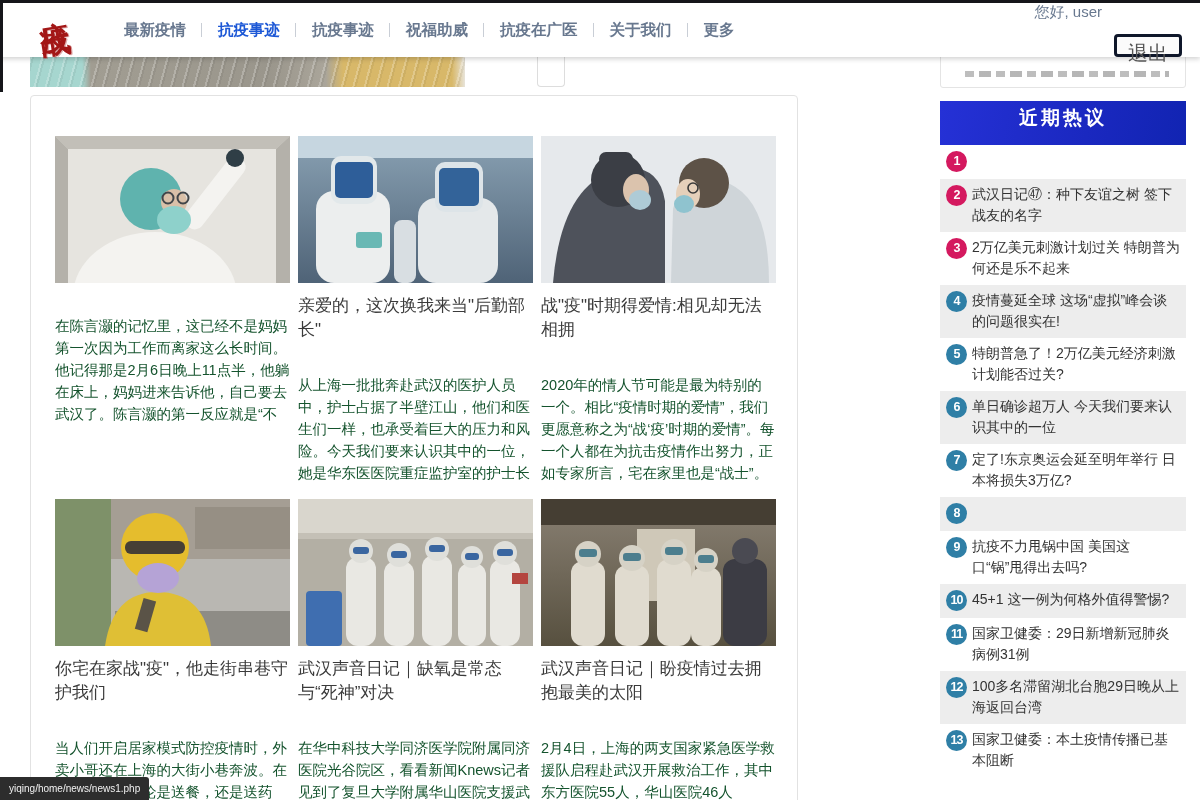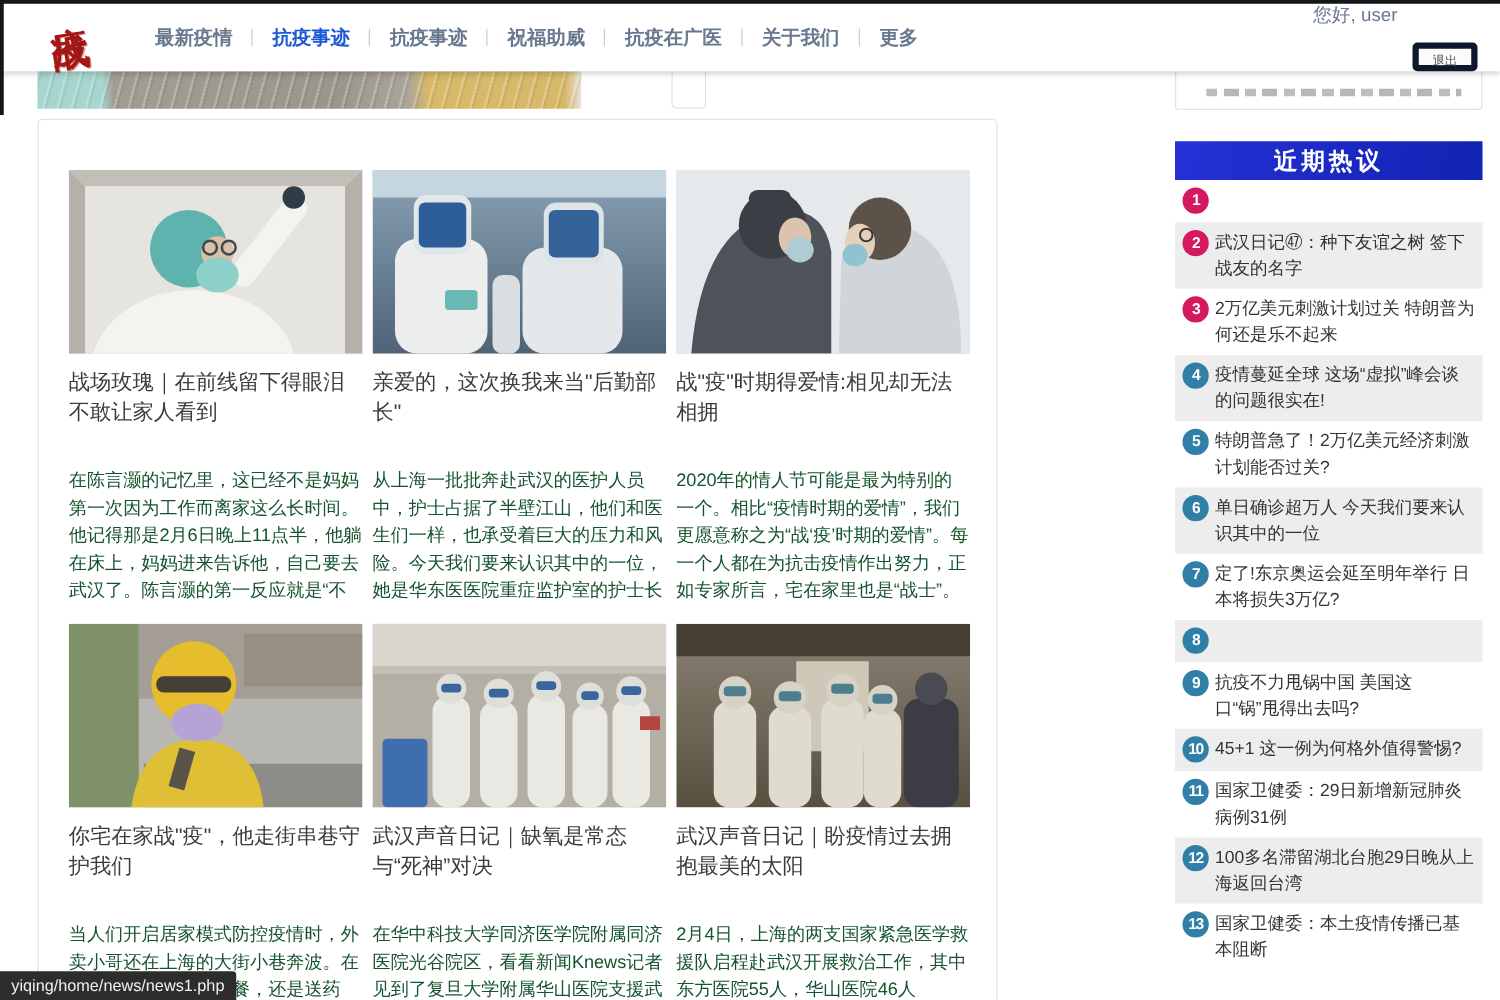--- a/index.html
+++ b/index.html
@@ -32,21 +32,21 @@
   }
   .nav-item:after{
     content:"";position:absolute;right:0;top:50%;transform:translateY(-50%);
     width:1px;height:14px;background:#c9ced6;
   }
   .nav-item:last-child:after{display:none;}
   .nav-item.active{color:#1d58d6;font-weight:700;}
   .user-area{position:absolute;right:18px;top:0;height:54px;display:flex;gap:12px;}
   .greeting{font-size:15px;color:#68788f;}
   .logout-btn{
-    font-size:10px;color:#555;background:#fbfbfb;border:5px solid #0f172a;
+    font-size:20px;color:#555;background:#fbfbfb;border:3px solid #0f172a;
     border-radius:4px;padding:3px 11px;cursor:pointer;
     font-family:inherit;
     margin-top:31px;
   }
 
   
   .carousel-remnant{
     position:absolute;left:30px;top:57px;width:435px;height:30px;cursor:pointer;
     background:
       repeating-linear-gradient(105deg, rgba(255,255,255,.22) 0 2px, rgba(0,0,0,.05) 2px 4px, transparent 4px 11px),
@@ -82,41 +82,41 @@
   .cut-box{
     background:#fff;border:1px solid #e4e4e4;border-radius:0 0 3px 3px;
     height:44px;box-sizing:border-box;position:relative;overflow:hidden;
   }
   .cut-text{
     position:absolute;left:24px;right:16px;top:26px;height:6px;
     background:repeating-linear-gradient(90deg,#9a9a9a 0 9px,transparent 9px 14px,#8f8f8f 14px 26px,transparent 26px 31px);
     opacity:.65;
   }
   .hot-header{
-    margin-top:25px;height:31px;line-height:34px;text-align:center;
+    margin-top:13px;height:44px;line-height:34px;text-align:center;
     background:linear-gradient(100deg,#2531d6 0%,#1a28c0 60%,#1124b2 100%);
     color:#fff;font-size:19px;font-weight:700;letter-spacing:3px;
   }
   .hot-list{list-style:none;margin:0;padding:0;}
   .hot-item{
     background:#fff;padding:5px 6px 6px 6px;cursor:pointer;
     font-size:14px;line-height:21px;color:#333;overflow:hidden;
   }
   .hot-item:nth-child(even){background:#ededed;}
   .num{
     float:left;width:21px;height:21px;border-radius:50%;margin:1px 5px 1px 0;
     background:#2f7fa6;color:#fff;font-size:12.5px;font-weight:700;
     text-align:center;line-height:21px;letter-spacing:-1px;
   }
   .hot-item:nth-child(-n+3) .num{background:#d4195f;}
 
   
   .status-bar{
     position:absolute;left:0;bottom:0;height:23px;line-height:23px;
-    background:#2d2d2d;color:#f1f1f1;font-size:13px;padding:0 9px;
+    background:#2d2d2d;color:#f1f1f1;font-size:10px;padding:0 9px;
     border-top-right-radius:3px;z-index:70;
   }
 </style>
 </head>
 <body>
 
 <div class="top-edge"></div>
 <div class="left-edge"></div>
 
 <header>
@@ -153,21 +153,20 @@
           <rect x="150" y="14" width="20" height="86" rx="9" fill="#f4f3f0" transform="rotate(38 160 57)"></rect>
           <circle cx="180" cy="22" r="9" fill="#2f3e46"></circle>
           <ellipse cx="100" cy="160" rx="82" ry="64" fill="#f4f3f0"></ellipse>
           <circle cx="96" cy="63" r="31" fill="#5fb3ae"></circle>
           <circle cx="119" cy="66" r="13" fill="#d9c0a8"></circle>
           <circle cx="113" cy="62" r="5.5" fill="none" stroke="#41464a" stroke-width="2"></circle>
           <circle cx="128" cy="62" r="5.5" fill="none" stroke="#41464a" stroke-width="2"></circle>
           <ellipse cx="119" cy="84" rx="17" ry="14" fill="#8ed1cb"></ellipse>
         </svg>
       </div>
-      <h3>战场玫瑰｜在前线留下得眼泪不敢让家人看到</h3>
       <p>在陈言灏的记忆里，这已经不是妈妈第一次因为工作而离家这么长时间。他记得那是2月6日晚上11点半，他躺在床上，妈妈进来告诉他，自己要去武汉了。陈言灏的第一反应就是“不</p>
     </article>
 
     <article class="card">
       <div class="thumb">
         <svg viewBox="0 0 235 147">
           <defs>
               <linearGradient id="g2" x1="0" y1="0" x2="0" y2="1">
             <stop offset="0" stop-color="#8aa2b4"></stop>
                 <stop offset="1" stop-color="#4f6377"></stop>

